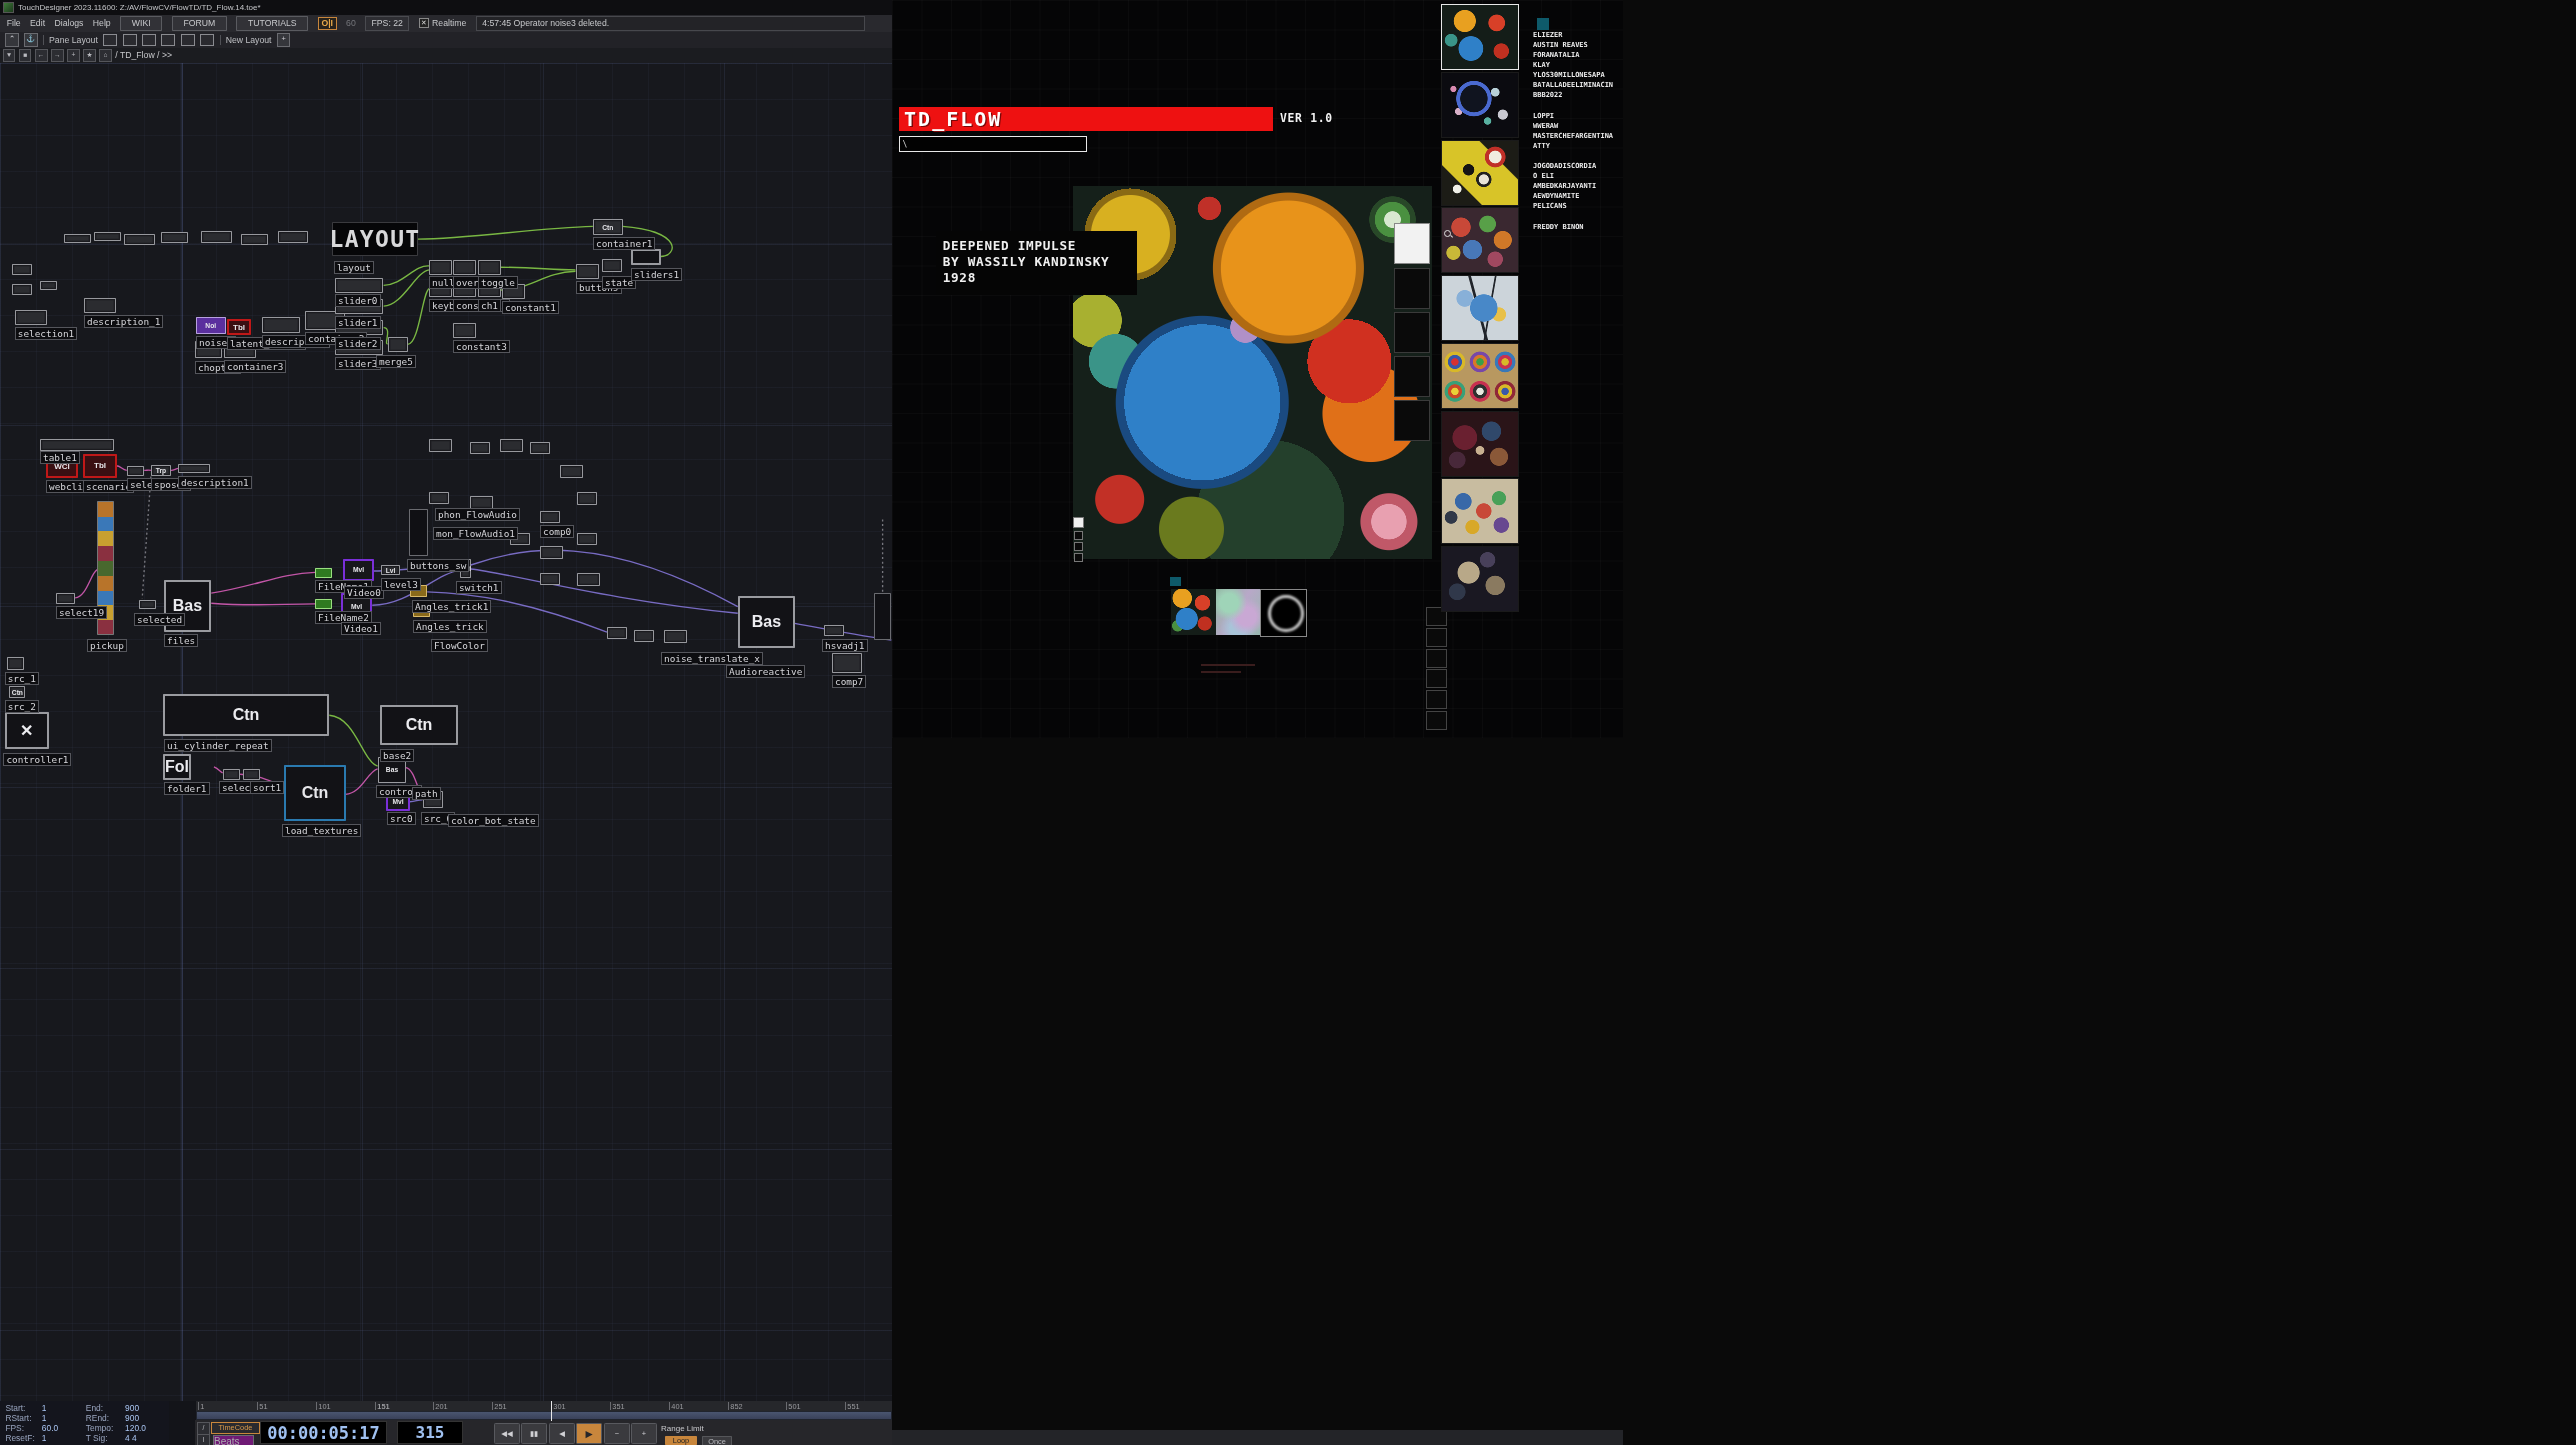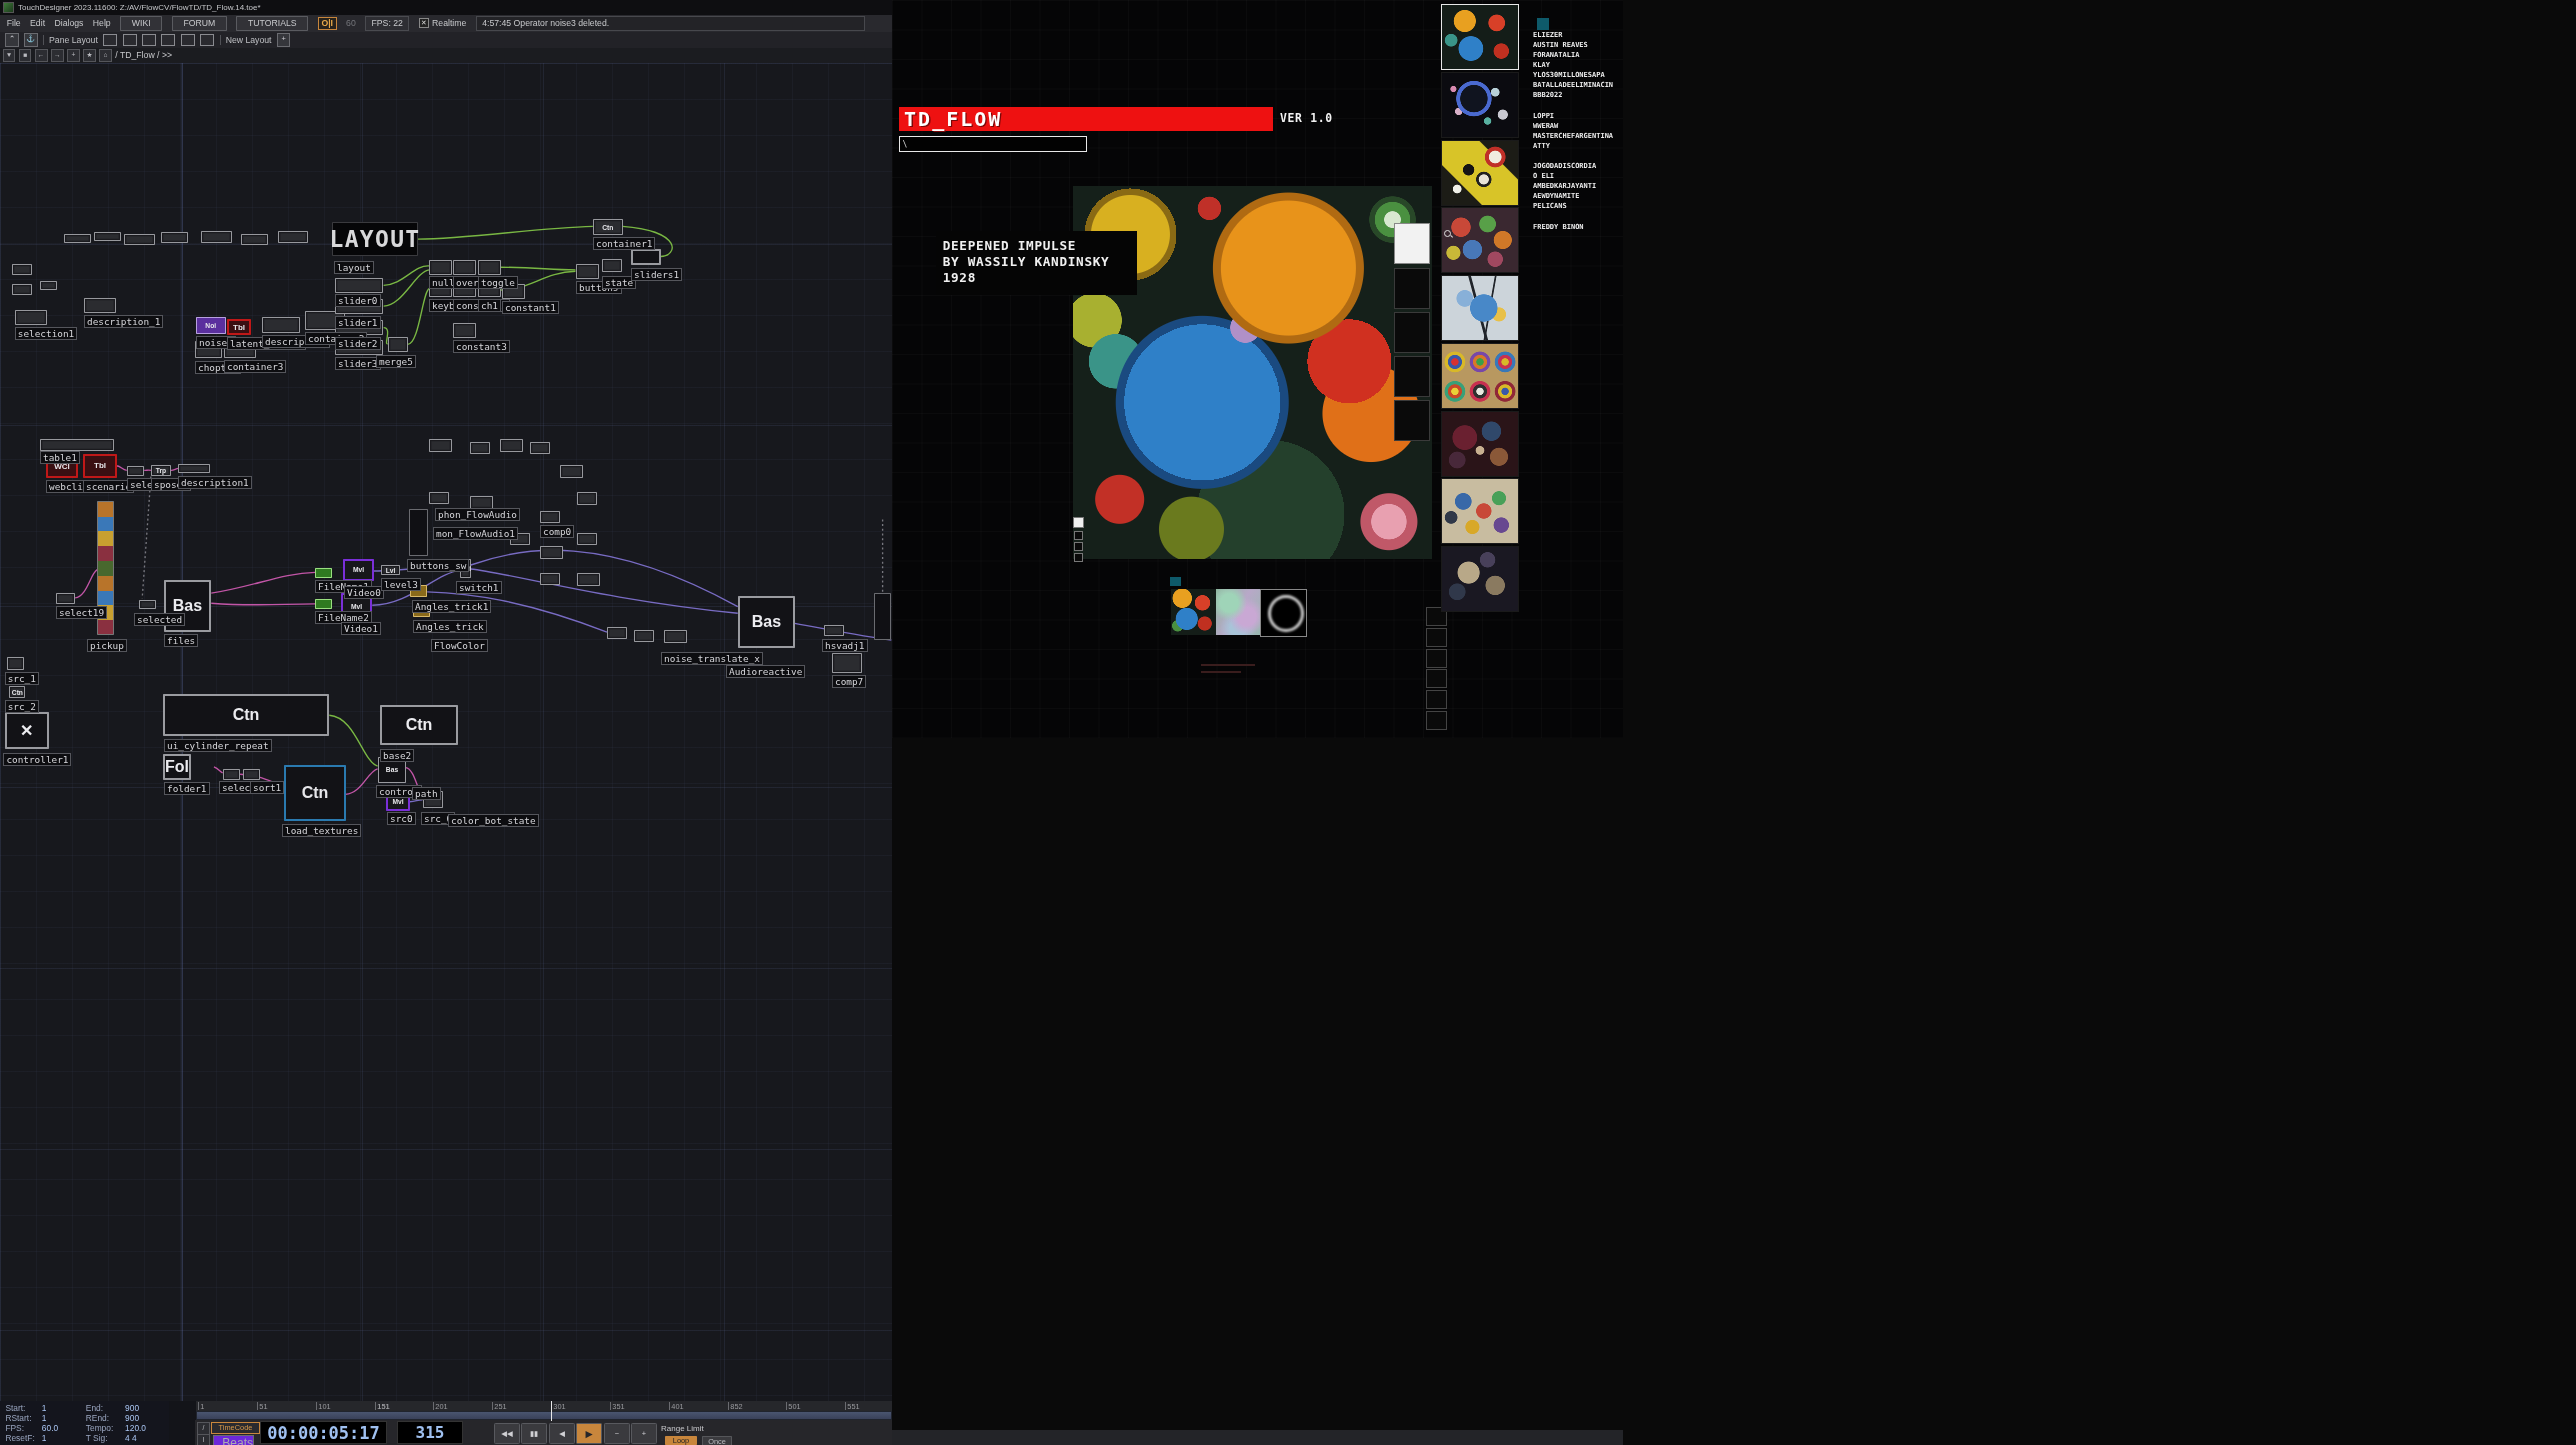--- a/index.html
+++ b/index.html
@@ -67,21 +67,21 @@
   .tick{position:absolute;top:0.7px;color:#9a9b9f;font-size:7.4px;border-left:0.7px solid #6a6b70;padding-left:1.3px;height:8.7px}
   #td-playhead{left:551px;top:1401px;width:1.3px;height:19.5px;background:#e8e8ea;z-index:4}
   #td-sliderbar{left:196px;top:1411px;width:696px;height:8.7px;background:linear-gradient(180deg,#4a5570,#39415a);border:0.7px solid #20242e;box-sizing:border-box}
   #td-controls{left:195px;top:1420px;width:698px;height:25.5px;background:#26262a}
   #td-fields{left:0;top:1401px;width:169px;height:45px;background:#14151d;padding:2px 0 0 5.4px;box-sizing:border-box}
   .frow{display:flex;height:10px;font-size:8.4px}
   .frow .lb{width:39px;color:#9aa6c0}
   .frow .vl{width:47px;color:#a9c5f2}
   .frow .lb2{width:42px;color:#9aa6c0}
   .tc-btn{position:absolute;border:0.7px solid #c8863c;color:#d89a4a;background:#2a2a2e;font-size:7.4px;text-align:center}
-  .beats-btn{position:absolute;border:0.7px solid #6a6b70;color:#aaabaf;background:#6d28d9;font-size:12px;text-align:right}
+  .beats-btn{position:absolute;border:0.7px solid #6a6b70;color:#aaabaf;background:#701a75;font-size:10px;text-align:left}
   .lcd{position:absolute;background:#000;color:#9fc0f0;font-family:"DejaVu Sans Mono",monospace;font-weight:bold;
        display:flex;align-items:center;justify-content:center;border:0.7px solid #333}
   .tbtn{position:absolute;width:24px;height:19px;background:#3a3a3e;border:0.7px solid #58595e;color:#d0d0d4;
         display:flex;align-items:center;justify-content:center;font-size:7.4px;border-radius:1.3px}
   .tbtn.play{background:#c8863c;color:#26262a;font-size:9.4px}
   .rl-label{position:absolute;color:#c8c8cc;font-size:8px}
   .loop-btn{position:absolute;background:#c8863c;color:#222;font-size:7.4px;text-align:center;border-radius:0.7px}
   .once-btn{position:absolute;background:#3a3a3e;color:#bbbcc0;border:0.7px solid #55565a;font-size:7.4px;text-align:center;border-radius:0.7px}
 
   

